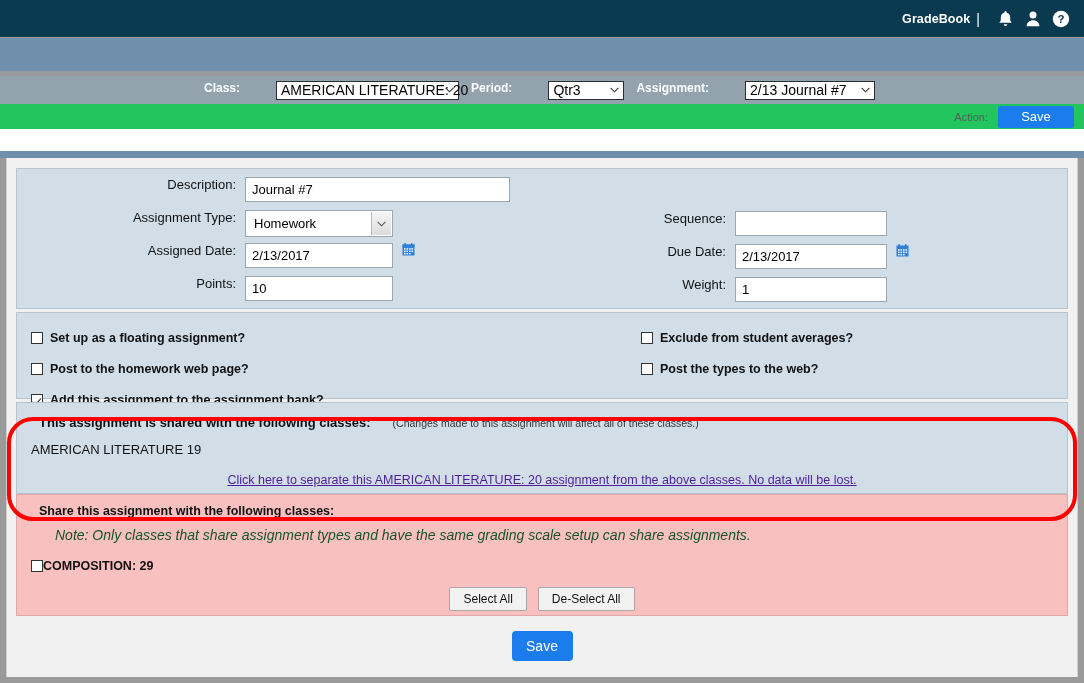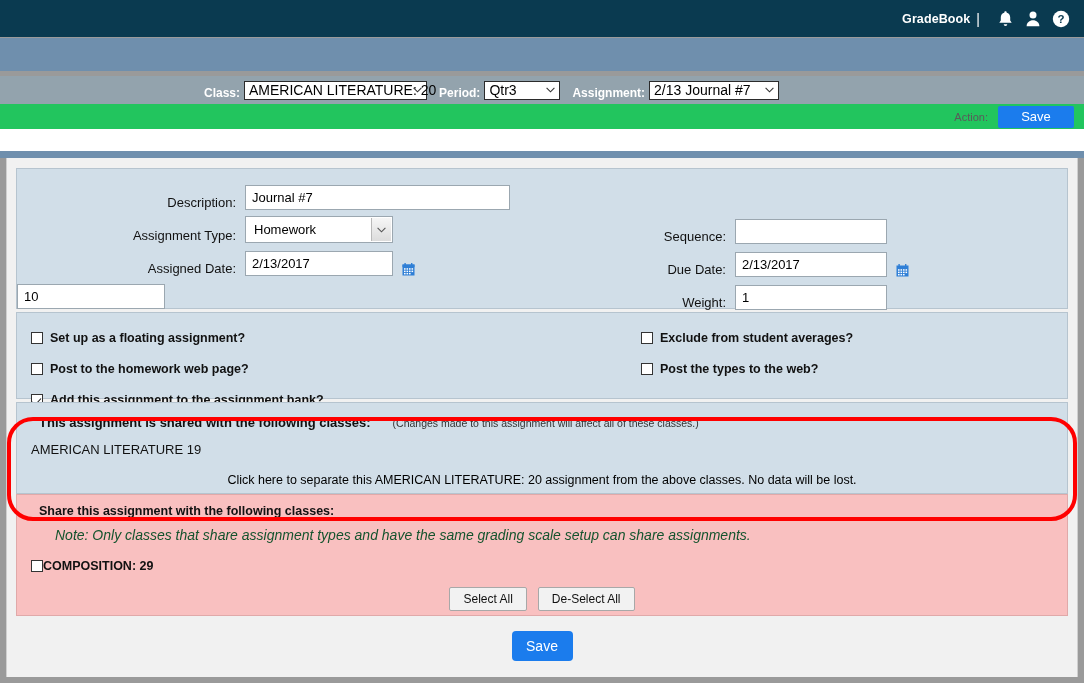--- a/index.html
+++ b/index.html
@@ -50,21 +50,21 @@
     background: #6f8fad;
   }
 
   
   .band-selector {
     position: absolute; left: 0; top: 76px;
     width: 1084px; height: 28px;
     background: #93a3ad;
     display: flex; align-items: center;
   }
-  .sel-group { display: flex; align-items: flex-end; }
+  .sel-group { display: flex; align-items: flex-start; gap: 32px; }
   .sel-label {
     color: #ffffff;
     font-size: 12px;
     font-weight: bold;
     margin-right: 4px;
     white-space: nowrap;
   }
   .sel-box {
     position: relative;
     background: #ffffff;
@@ -132,21 +132,21 @@
     border: 1px solid #b6c4cf;
   }
   .panel + .panel { margin-top: 3px; }
 
   
   .fields-panel {
     height: 141px;
     position: relative;
   }
   .frow {
-    display: flex; align-items: flex-end;
+    display: flex; align-items: flex-start;
     height: 33px;
   }
   .fields-left { position: absolute; left: 0; top: 8px; width: 520px; }
   .fields-right { position: absolute; left: 600px; top: 42px; width: 460px; }
 
   .flabel {
     font-size: 13px;
     color: #111;
     text-align: right;
     padding-right: 9px;
@@ -248,21 +248,22 @@
   }
   .shared-class {
     font-size: 13px; color: #111;
     padding-left: 14px; margin-top: 12px;
   }
   .shared-link-wrap {
     text-align: center; margin-top: 13px;
   }
   .shared-link {
     font-size: 12.5px;
-    color: #000000;
+    color: #4c1d95;
+    text-decoration: underline;
     cursor: pointer;
     margin-top: 11px;
   }
 
   
   .red-oval {
     position: absolute;
     left: 7px; top: 417px;
     width: 1070px; height: 104px;
     border: 4px solid #ff0000;
@@ -439,20 +440,21 @@
                   <rect x="2" y="10" width="1.6" height="1.4"></rect>
                   <rect x="4.5" y="10" width="1.6" height="1.4"></rect>
                   <rect x="7" y="10" width="1.6" height="1.4"></rect>
                 </g>
                 <rect x="2.4" y="0" width="1.4" height="2.4" fill="#2f7fd6"></rect>
                 <rect x="9" y="0" width="1.4" height="2.4" fill="#2f7fd6"></rect>
               </svg>
           </span>
         </div>
         <div class="frow">
+          <span class="flabel w-left">Points:</span>
           <div class="finput w-med">10</div>
         </div>
       </div>
 
       <div class="fields-right">
         <div class="frow">
           <span class="flabel w-right">Sequence:</span>
           <div class="finput w-seq"></div>
         </div>
         <div class="frow">

